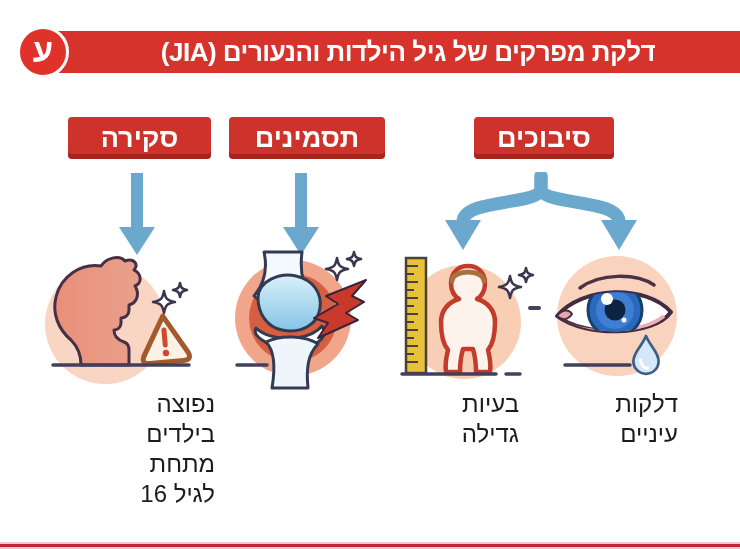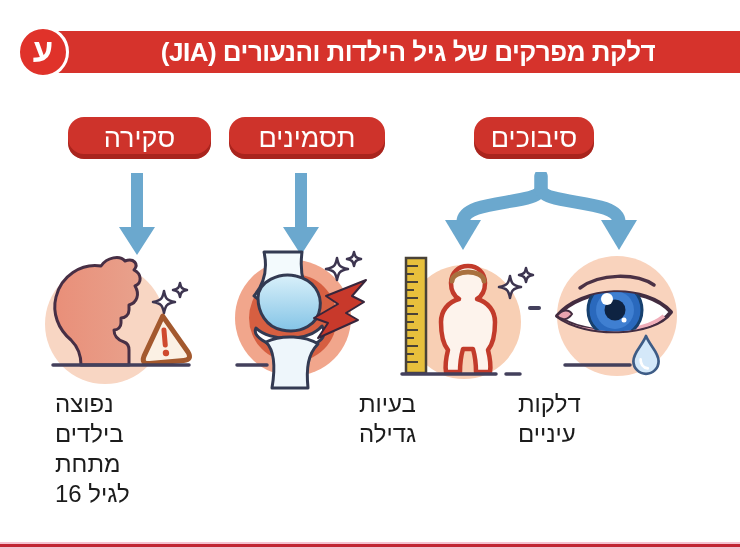--- a/index.html
+++ b/index.html
@@ -19,35 +19,35 @@
     letter-spacing:-0.5px;
   }
   #logo{
     position:absolute;left:17px;top:26px;width:52px;height:52px;border-radius:50%;
     background:#e0322a;border:3px solid #fff;box-sizing:border-box;
     display:flex;align-items:center;justify-content:center;
   }
   #logo .ayin{color:#fff;font-weight:bold;font-size:33px;line-height:1;margin-top:-3px;}
   
   .pill{
-    position:absolute;top:117px;height:42px;background:#ce332b;border-radius:16px;
-    color:#fff;font-weight:normal;font-size:27px;display:flex;align-items:center;
+    position:absolute;top:117px;height:42px;background:#ce332b;border-radius:4px;
+    color:#fff;font-weight:bold;font-size:27px;display:flex;align-items:center;
     justify-content:center;direction:rtl;
     box-shadow:inset 0 -5px 0 rgba(100,8,4,0.35);
   }
   #pill-overview{left:68px;width:143px;}
   #pill-symptoms{left:229px;width:156px;}
-  #pill-complications{left:474px;width:120px;}
+  #pill-complications{left:474px;width:140px;}
   
   .arrow{position:absolute;}
   
   .illus{position:absolute;}
   
   .caption{
-    position:absolute;top:389px;width:160px;text-align:left;direction:rtl;
+    position:absolute;top:389px;width:160px;text-align:right;direction:rtl;
     white-space:pre-line;color:#1c1c1c;font-size:24px;line-height:30px;
     font-weight:normal;
   }
   #cap-overview{left:55px;}
   #cap-symptoms{left:218px;}
   #cap-growth{left:359px;}
   #cap-eyes{left:518px;}
   
   #dash-sep{position:absolute;left:528px;top:306px;width:13px;height:4px;
     background:#43405c;border-radius:2px;}

